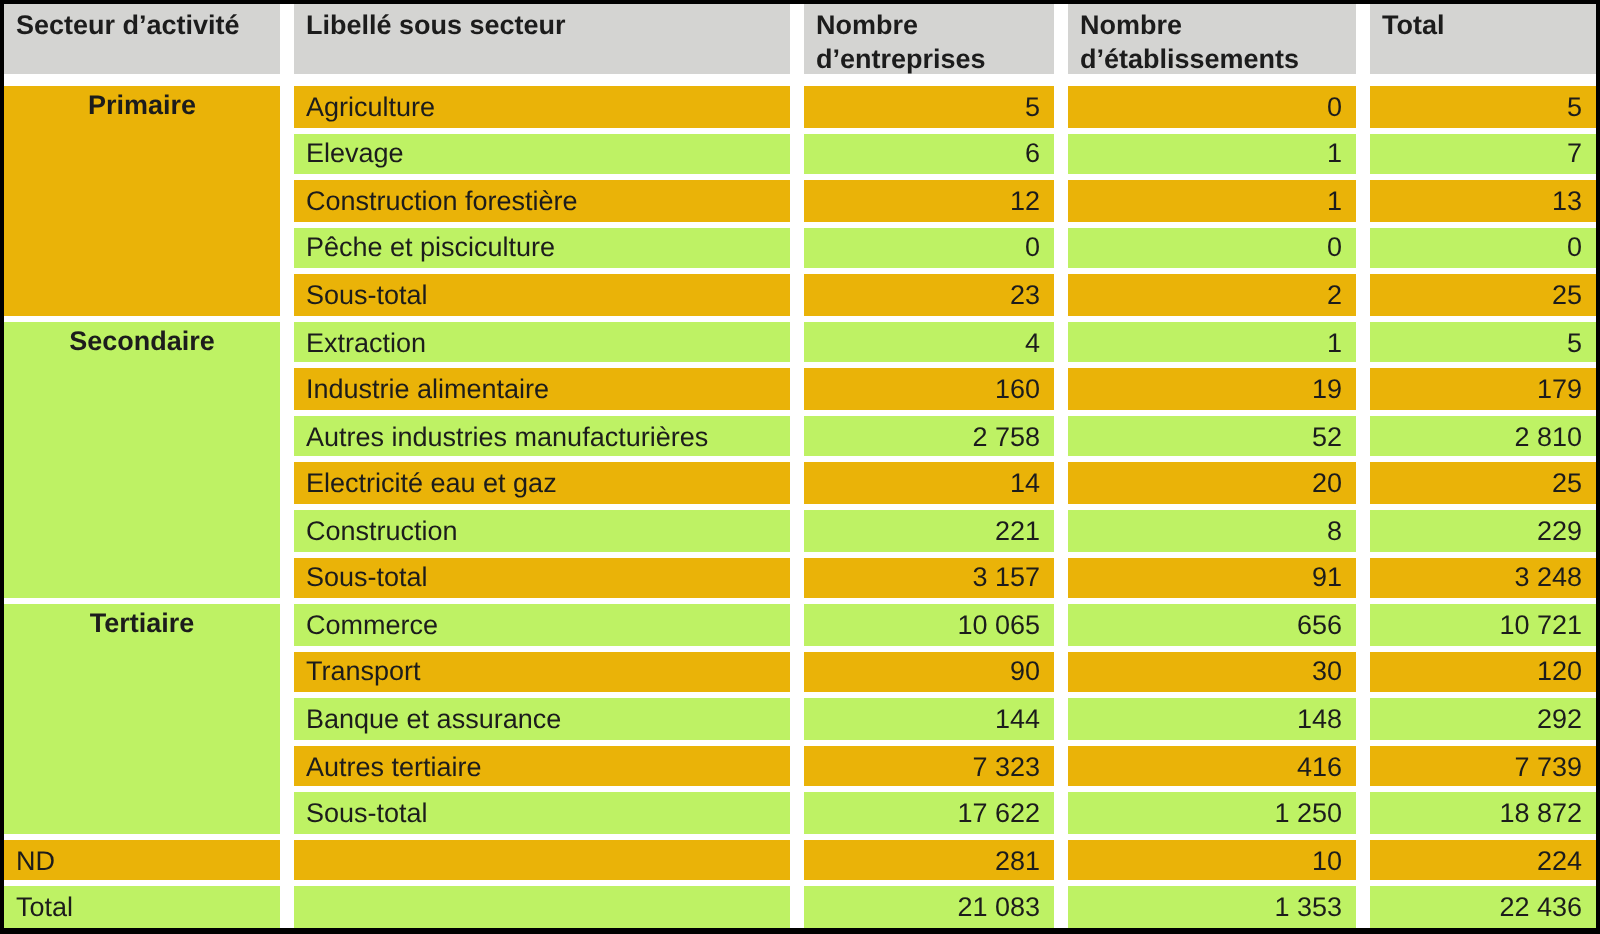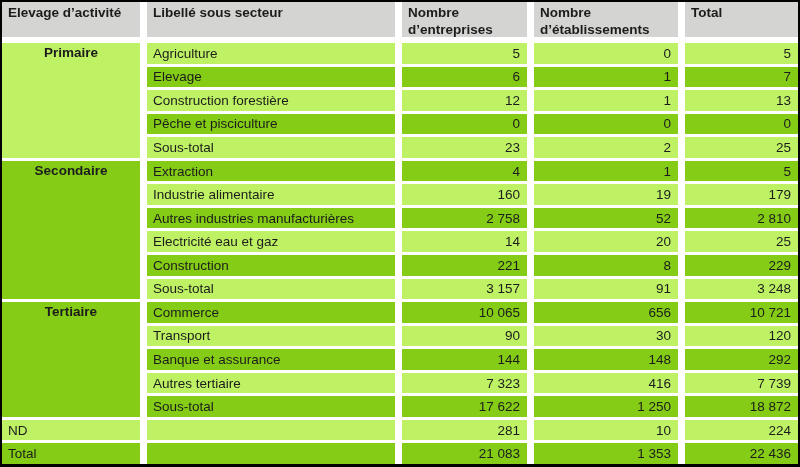--- a/index.html
+++ b/index.html
@@ -18,35 +18,35 @@
     font-size: 13.5px;
     color: #1c1c1c;
   }
   .c { display:flex; align-items:center; overflow:hidden; white-space:nowrap; }
   .hdr {
     background:#d4d4d2; font-weight:bold;
     align-items:flex-start; padding:3px 6px 0 6px;
     margin-bottom:3px; line-height:1.25;
     white-space:normal;
   }
-  .g { background:#84cc16; }
-  .w { background:#bef264; }
+  .g { background:#bef264; }
+  .w { background:#eab308; }
   .label { padding-left:6px; }
   .num { justify-content:flex-end; padding-right:7px; }
   .group { justify-content:center; align-items:flex-start; padding-top:2px; font-weight:bold; }
   .span5 { grid-row: span 5; }
   .span6 { grid-row: span 6; }
   .b { font-weight:normal; }
 </style>
 </head>
 <body>
 
 <div class="table">
 
-  <div class="c hdr">Elevage d’activité</div>
+  <div class="c hdr">Secteur d’activité</div>
   <div class="c hdr">Libellé sous secteur</div>
   <div class="c hdr">Nombre d’entreprises</div>
   <div class="c hdr">Nombre d’établissements</div>
   <div class="c hdr">Total</div>
 
   <div class="c group w span5">Primaire</div>
 
   <div class="c label w">Agriculture</div>
   <div class="c num w">5</div>
   <div class="c num w">0</div>

